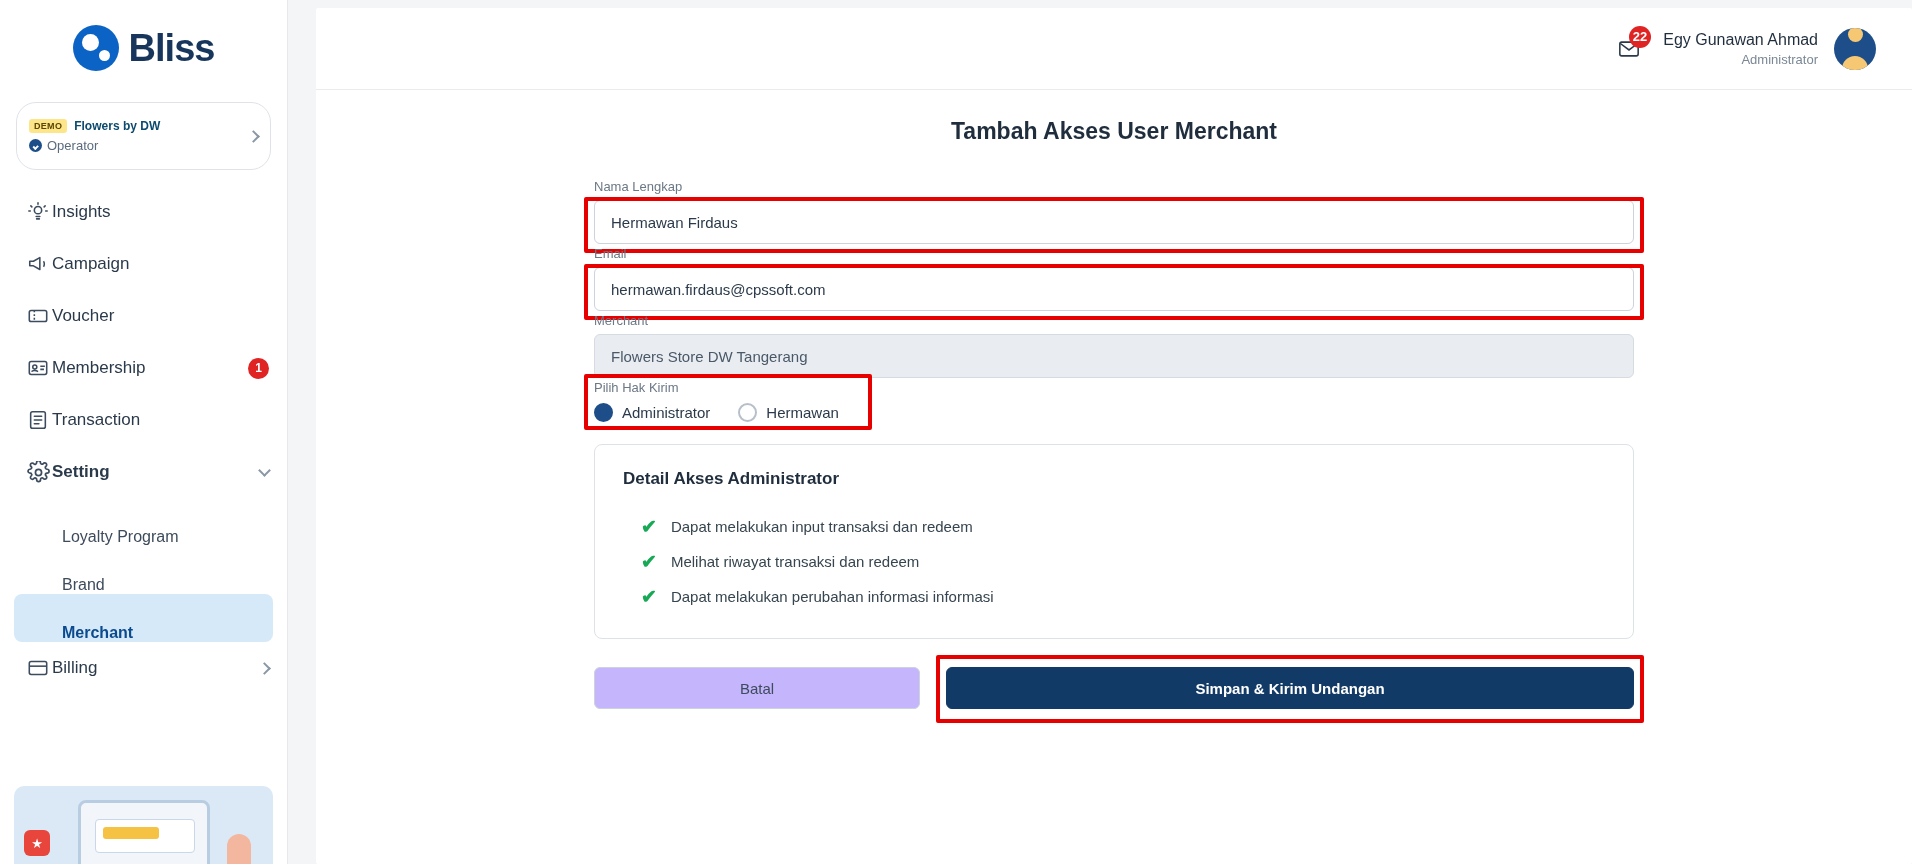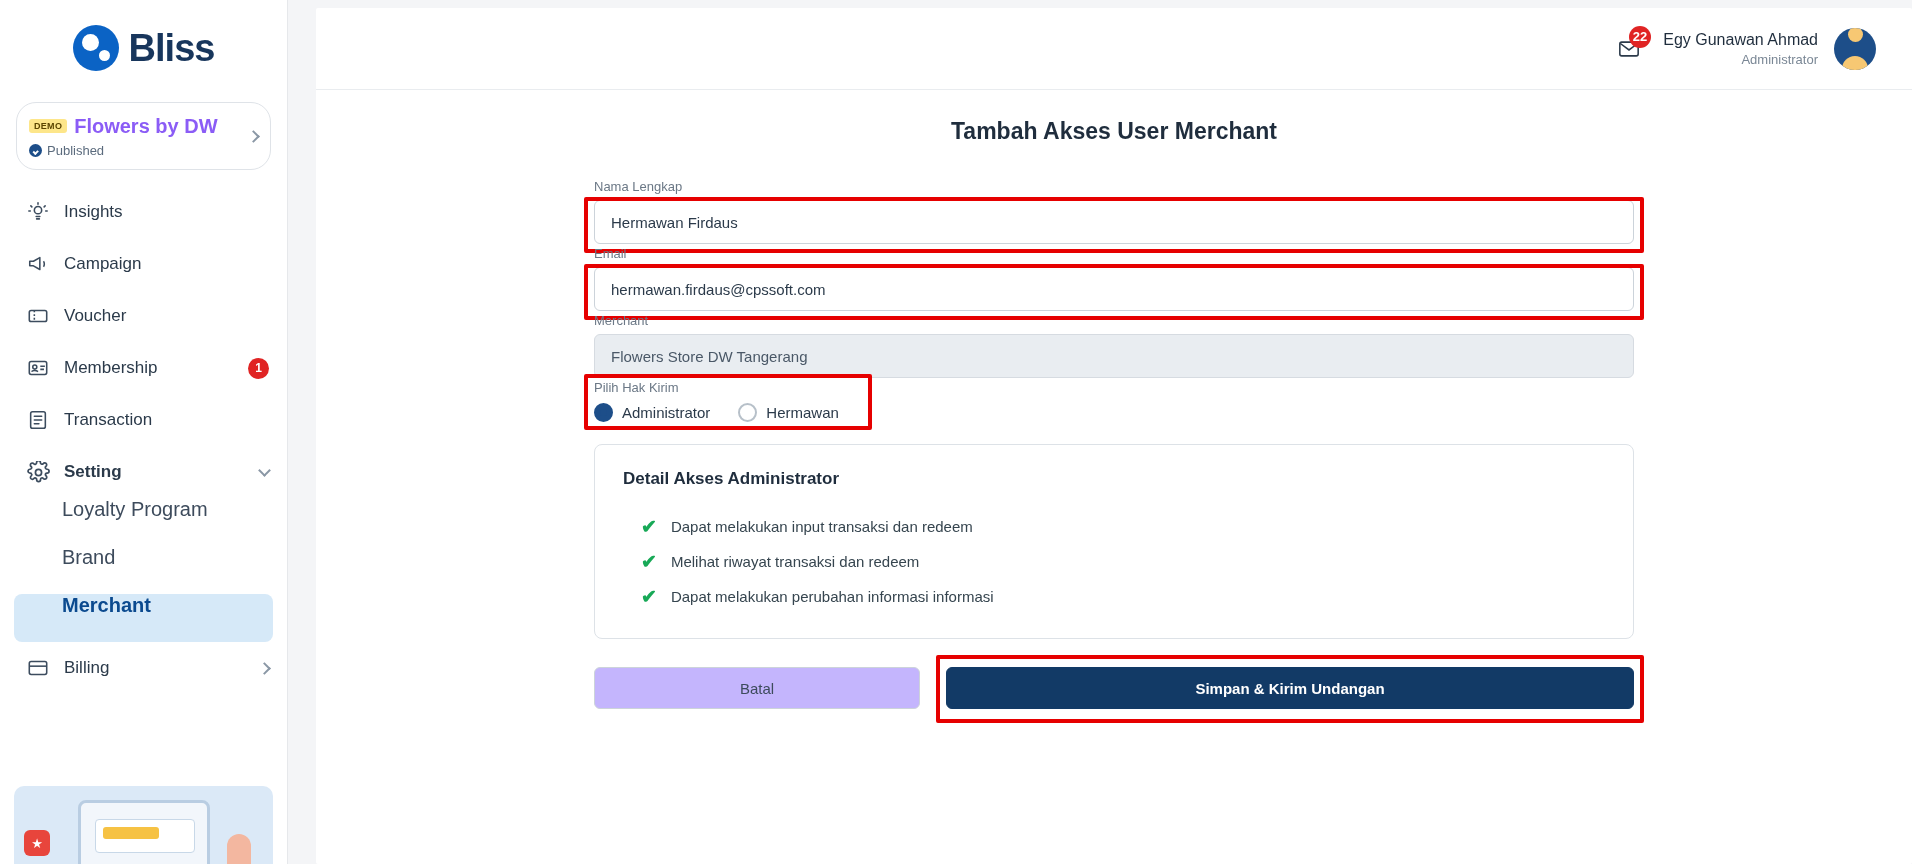--- a/index.html
+++ b/index.html
@@ -90,23 +90,23 @@
   .demo-badge {
     background: #fde68a;
     color: #5b4500;
     font-size: 9px;
     font-weight: bold;
     padding: 2px 5px;
     border-radius: 3px;
     letter-spacing: .3px;
   }
   .store-name {
-    font-size: 20px;
-    font-weight: bold;
-    color: #8b5cf6;
+    font-size: 12px;
+    font-weight: bold;
+    color: #0c4a6e;
   }
   .store-status {
     display: flex;
     align-items: center;
     gap: 5px;
     margin-top: 5px;
     font-size: 13px;
     color: #5b6b7d;
   }
   .pub-dot {
@@ -138,21 +138,21 @@
     transform: rotate(135deg);
     margin-bottom: 4px;
   }
 
   .nav { margin-top: 16px; }
   .nav-item {
     height: 52px;
     display: flex;
     align-items: center;
     padding: 0 18px 0 26px;
-    gap: 14px;
+    gap: 2px;
     font-size: 17px;
     color: #2b3a4a;
     cursor: pointer;
     position: relative;
   }
   .nav-item .ico {
     width: 24px; height: 24px;
     display: inline-flex;
     align-items: center;
     justify-content: center;
@@ -168,23 +168,23 @@
     font-weight: bold;
     width: 21px; height: 21px;
     border-radius: 50%;
     display: flex;
     align-items: center;
     justify-content: center;
   }
   .sub-item {
     height: 48px;
     display: flex;
-    align-items: flex-start;
+    align-items: flex-end;
     padding-left: 62px;
-    font-size: 20px;
+    font-size: 16px;
     color: #3d4b5c;
     cursor: pointer;
   }
   .sub-item.active {
     background: #d6e9f8;
     color: #0b4a8f;
     font-weight: bold;
     border-radius: 8px;
     margin: 0 14px;
     padding-left: 48px;
@@ -456,21 +456,21 @@
     </div>
 
     <div class="store-card">
       <div class="store-left">
         <div class="store-top">
           <span class="demo-badge">DEMO</span>
           <span class="store-name">Flowers by DW</span>
         </div>
         <div class="store-status">
           <span class="pub-dot"></span>
-          <span>Published</span>
+          <span>Operator</span>
         </div>
       </div>
       <span class="chev-right"></span>
     </div>
 
     <div class="nav">
 
       <div class="nav-item">
         <span class="ico">
           <svg width="22" height="22" viewBox="0 0 24 24" fill="none" stroke="currentColor" stroke-width="1.7" stroke-linecap="round">

